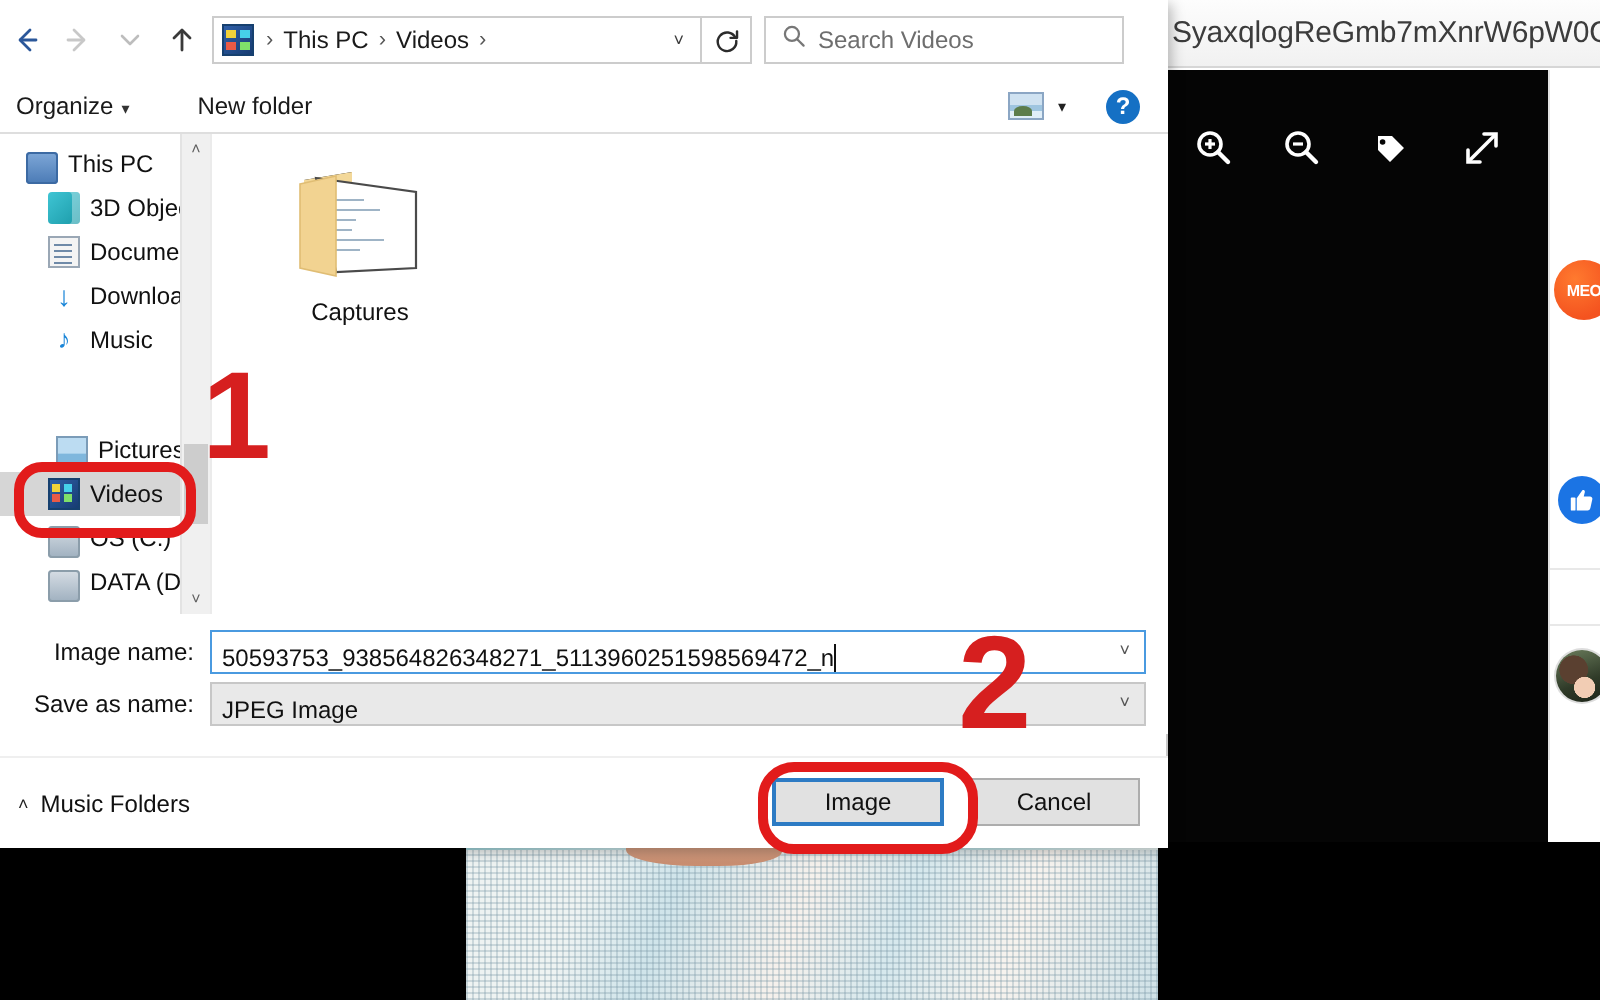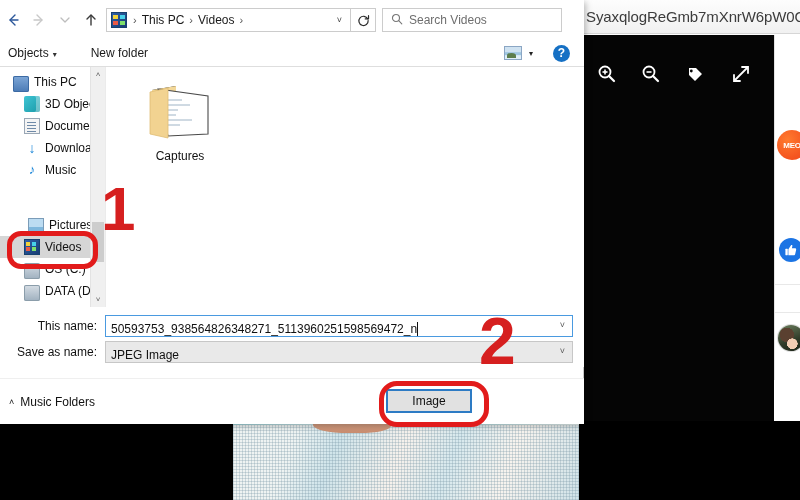--- a/index.html
+++ b/index.html
@@ -384,21 +384,21 @@
             <circle cx="5.8" cy="5.8" r="4.1" fill="none" stroke="#777" stroke-width="1.3"></circle>
             <line x1="9" y1="9" x2="12.6" y2="12.6" stroke="#777" stroke-width="1.3" stroke-linecap="round"></line>
           </svg>
       </span>
       <span class="sph">Search Videos</span>
     </div>
   </div>
 
   <div id="toolbar">
     <div class="tb-item">
-      <span>Objects</span><span class="tb-caret">▾</span>
+      <span>Organize</span><span class="tb-caret">▾</span>
     </div>
     <div class="tb-item" style="margin-left:18px;">
       <span>New folder</span>
     </div>
     <div id="tb-right">
       <div id="view-icon"></div>
       <span id="view-caret">▾</span>
       <div id="help-btn">?</div>
     </div>
   </div>
@@ -470,21 +470,21 @@
             <path d="M4 12 L22 8 L22 58 L4 54 Z" fill="none" stroke="#e0bd74" stroke-width=".8"></path>
           </svg>
         </div>
         <div id="folder-label">Captures</div>
       </div>
     </div>
   </div>
 
   <div id="form-area">
     <div class="form-row" style="top:8px;">
-      <div class="form-label">This name:</div>
+      <div class="form-label">Image name:</div>
       <div class="form-ctrl" id="filename-field">
         <span id="filename-value">50593753_938564826348271_5113960251598569472_n</span>
         <span id="filename-caret"></span>
         <span class="ddcaret">˅</span>
       </div>
     </div>
     <div class="form-row" style="top:34px;">
       <div class="form-label">Save as name:</div>
       <div class="form-ctrl" id="filetype-field">
         <span id="filetype-value">JPEG Image</span>
@@ -492,19 +492,20 @@
       </div>
     </div>
   </div>
 
   <div id="footer">
     <div id="hide-folders">
       <span class="chev">˄</span>
       <span>Music Folders</span>
     </div>
     <div class="dlgbtn" id="save-button">Image</div>
+    <div class="dlgbtn" id="cancel-button">Cancel</div>
   </div>
 </div>
 
 <div class="annot" id="annot-box-videos"></div>
 <div class="annot" id="annot-num-1">1</div>
 <div class="annot" id="annot-num-2">2</div>
 <div class="annot" id="annot-box-save"></div>
 
 </body></html>

